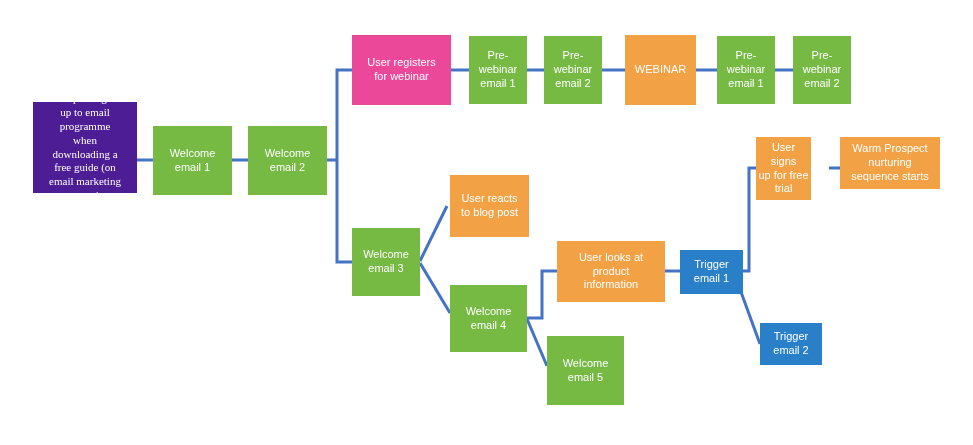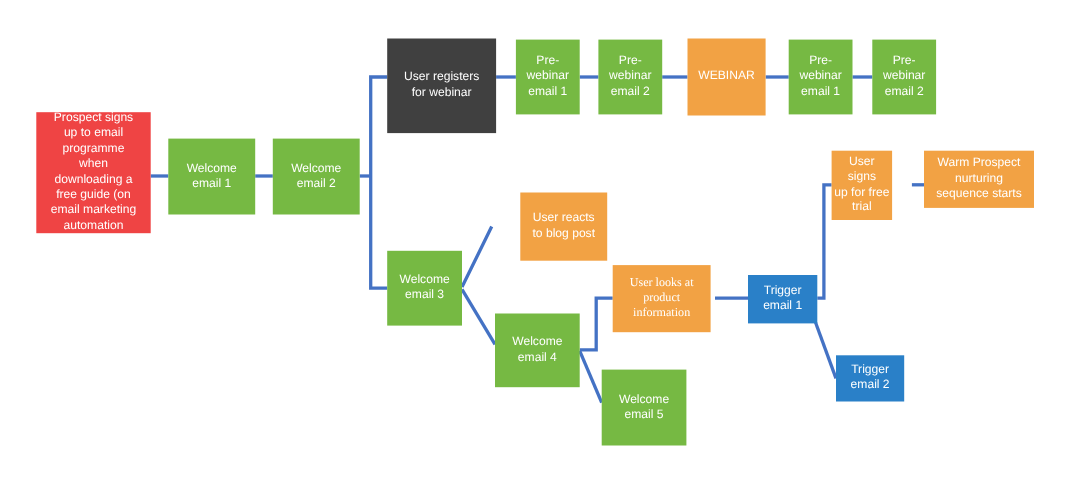--- a/index.html
+++ b/index.html
@@ -48,39 +48,39 @@
       <polyline points="775,70 793,70" fill="none" stroke="#4472c4" stroke-width="3"></polyline>
       <polyline points="420,261 445,210 447,206" fill="none" stroke="#4472c4" stroke-width="3"></polyline>
       <polyline points="420,263 450,313" fill="none" stroke="#4472c4" stroke-width="3"></polyline>
       <polyline points="527,318 542,318 542,271 557,271" fill="none" stroke="#4472c4" stroke-width="3"></polyline>
       <polyline points="527,319 547,366" fill="none" stroke="#4472c4" stroke-width="3"></polyline>
       <polyline points="650,271 680,271" fill="none" stroke="#4472c4" stroke-width="3"></polyline>
       <polyline points="743,271 749,271 749,168 756,168" fill="none" stroke="#4472c4" stroke-width="3"></polyline>
       <polyline points="741,292 760,344" fill="none" stroke="#4472c4" stroke-width="3"></polyline>
       <polyline points="829,168 840,168" fill="none" stroke="#4472c4" stroke-width="3"></polyline>
     </svg>
-<div class="node" style="left: 33px; top: 102px; width: 104px; height: 110px; background: #ef4444; color: rgb(255, 255, 255);">
+<div class="node" style="left: 33px; top: 102px; width: 104px; height: 91px; background: #4c1d95; color: rgb(255, 255, 255); font-family: Liberation Serif, serif;">
       <span class="node-label">Prospect signs
 up to email
 programme
 when
 downloading a
 free guide (on
 email marketing
 automation</span>
     </div>
     <div class="node" style="left: 153px; top: 126px; width: 79px; height: 69px; background: rgb(118, 185, 67); color: rgb(255, 255, 255);">
       <span class="node-label">Welcome
 email 1</span>
     </div>
     <div class="node" style="left: 248px; top: 126px; width: 79px; height: 69px; background: rgb(118, 185, 67); color: rgb(255, 255, 255);">
       <span class="node-label">Welcome
 email 2</span>
     </div>
-    <div class="node" style="left: 352px; top: 35px; width: 99px; height: 86px; background: #404040; color: rgb(255, 255, 255);">
+    <div class="node" style="left: 352px; top: 35px; width: 99px; height: 70px; background: #ec4899; color: rgb(255, 255, 255);">
       <span class="node-label">User registers
 for webinar</span>
     </div>
     <div class="node" style="left: 469px; top: 36px; width: 58px; height: 68px; background: rgb(118, 185, 67); color: rgb(255, 255, 255);">
       <span class="node-label">Pre-
 webinar
 email 1</span>
     </div>
     <div class="node" style="left: 544px; top: 36px; width: 58px; height: 68px; background: rgb(118, 185, 67); color: rgb(255, 255, 255);">
       <span class="node-label">Pre-
@@ -97,33 +97,33 @@
     </div>
     <div class="node" style="left: 793px; top: 36px; width: 58px; height: 68px; background: rgb(118, 185, 67); color: rgb(255, 255, 255);">
       <span class="node-label">Pre-
 webinar
 email 2</span>
     </div>
     <div class="node" style="left: 352px; top: 228px; width: 68px; height: 68px; background: rgb(118, 185, 67); color: rgb(255, 255, 255);">
       <span class="node-label">Welcome
 email 3</span>
     </div>
-    <div class="node" style="left: 473px; top: 175px; width: 79px; height: 62px; background: rgb(242, 162, 68); color: rgb(255, 255, 255);">
+    <div class="node" style="left: 450px; top: 175px; width: 79px; height: 62px; background: rgb(242, 162, 68); color: rgb(255, 255, 255);">
       <span class="node-label">User reacts
 to blog post</span>
     </div>
     <div class="node" style="left: 450px; top: 285px; width: 77px; height: 67px; background: rgb(118, 185, 67); color: rgb(255, 255, 255);">
       <span class="node-label">Welcome
 email 4</span>
     </div>
     <div class="node" style="left: 547px; top: 336px; width: 77px; height: 69px; background: rgb(118, 185, 67); color: rgb(255, 255, 255);">
       <span class="node-label">Welcome
 email 5</span>
     </div>
-    <div class="node" style="left: 557px; top: 241px; width: 89px; height: 61px; background: rgb(242, 162, 68); color: rgb(255, 255, 255); font-family: Liberation Serif, serif;">
+    <div class="node" style="left: 557px; top: 241px; width: 108px; height: 61px; background: rgb(242, 162, 68); color: rgb(255, 255, 255);">
       <span class="node-label">User looks at
 product
 information</span>
     </div>
     <div class="node" style="left: 680px; top: 250px; width: 63px; height: 44px; background: rgb(42, 128, 200); color: rgb(255, 255, 255);">
       <span class="node-label">Trigger
 email 1</span>
     </div>
     <div class="node" style="left: 756px; top: 137px; width: 55px; height: 63px; background: rgb(242, 162, 68); color: rgb(255, 255, 255);">
       <span class="node-label">User signs

